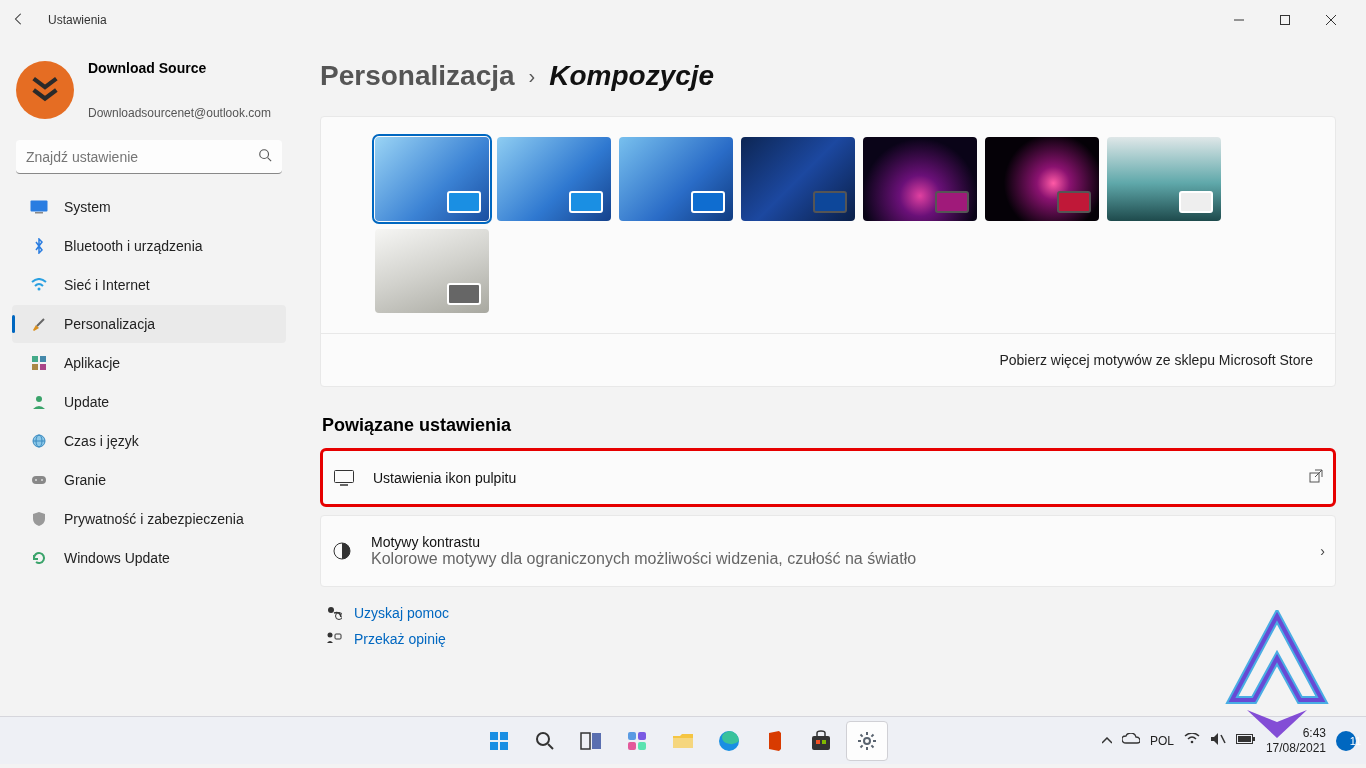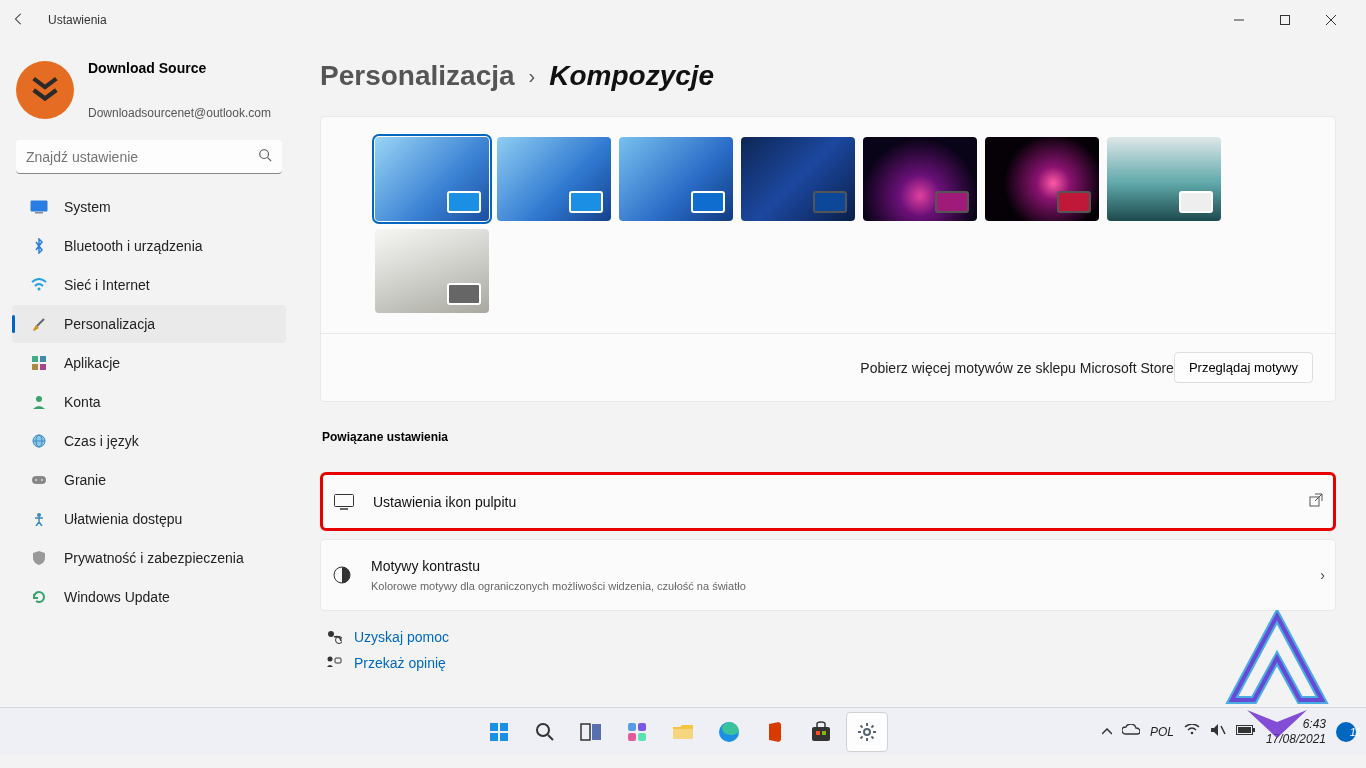--- a/index.html
+++ b/index.html
@@ -42,36 +42,36 @@
 .card { background: #fbfbfb; border: 1px solid #e8e8e8; border-radius: 4px; margin-bottom: 8px; }
 .theme-grid { display: flex; flex-wrap: wrap; padding: 20px 50px 20px 54px; gap: 8px; border-bottom: 1px solid #e8e8e8; }
 .theme { width: 114px; height: 84px; border-radius: 4px; position: relative; cursor: pointer; background-size: cover; }
 .theme.sel { outline: 2px solid #0067c0; outline-offset: 1px; }
 .theme .accent { position: absolute; right: 8px; bottom: 8px; width: 34px; height: 22px; border-radius: 3px; border: 2px solid #fff; }
 .theme .accent.dark { border-color: #555; }
 .store-row { display: flex; align-items: center; padding: 18px 22px 18px 54px; justify-content: flex-end; }
 .store-row .label { font-size: 14px; color: #222; }
 .browse-btn { background: #fdfdfd; border: 1px solid #ddd; border-radius: 4px; padding: 7px 14px; font-size: 13px; cursor: pointer; }
 
-.section-title { font-size: 12px; font-weight: 600; margin: 28px 0 28px 2px; }
+.section-title { font-size: 18px; font-weight: 600; margin: 28px 0 12px 2px; }
 
 .setting-row { display: flex; align-items: center; padding: 18px 10px; cursor: pointer; }
 .setting-row .ricon { width: 22px; margin-right: 18px; display: flex; align-items: center; justify-content: center; }
 .setting-row .rtext { flex: 1; }
 .setting-row .rtitle { font-size: 14px; color: #111; }
-.setting-row .rdesc { font-size: 11px; color: #666; margin-top: 6px; }
+.setting-row .rdesc { font-size: 16px; color: #666; margin-top: 0; }
 .setting-row .raction { font-size: 14px; color: #444; }
 .highlight { border: 3px solid #e60000; border-radius: 6px; }
 
 .links { margin-top: 18px; }
 .links a { display: flex; align-items: center; color: #0067c0; text-decoration: none; font-size: 14px; margin: 10px 0; }
 .links .licon { width: 28px; display: inline-flex; align-items: center; justify-content: center; color: #333; margin-right: 6px; }
 
 
-.taskbar { position: absolute; bottom: 13px; left: 0; right: 0; height: 48px; background: #eef0f5; border-top: 1px solid #d6d6dc; display: flex; align-items: center; justify-content: center; font-style: italic; }
+.taskbar { position: absolute; bottom: 4px; left: 0; right: 0; height: 48px; background: #eef0f5; border-top: 1px solid #d6d6dc; display: flex; align-items: center; justify-content: center; }
 .taskbar .apps { display: flex; gap: 4px; }
 .taskbar .tapp { width: 42px; height: 40px; display: flex; align-items: center; justify-content: center; border-radius: 4px; cursor: pointer; }
 .taskbar .tapp.active { background: #fdfdfd; border: 1px solid #d0d0d5; }
 .taskbar .tray { position: absolute; right: 10px; display: flex; align-items: center; gap: 10px; font-size: 12px; color: #222; }
 .taskbar .tray .clock { text-align: right; line-height: 1.2; }
 .taskbar .tray .badge { width: 20px; height: 20px; border-radius: 50%; background: #0067c0; color: #fff; display: flex; align-items: center; justify-content: center; font-size: 11px; padding-left: 19px; }
 
 
 .bg1 { background: linear-gradient(135deg, #9ad4f5 0%, #3b82d4 60%, #1a4ea0 100%); }
 .bg2 { background: linear-gradient(135deg, #8ecdf2 0%, #2f78d0 60%, #15428c 100%); }
@@ -187,50 +187,41 @@
           </span>
           <span>Aplikacje</span>
         </li>
       <li>
           <span class="nicon">
             <svg width="14" height="14" viewBox="0 0 14 14">
               <circle cx="7" cy="4" r="3" fill="#3aa36a"></circle>
               <path d="M1 14 Q7 8 13 14" fill="#3aa36a"></path>
             </svg>
           </span>
-          <span>Konta</span>
+          <span>Update</span>
         </li>
       <li>
           <span class="nicon">
             <svg width="14" height="14">
               <circle cx="7" cy="7" r="6" stroke="#3a8ac0" fill="#8cc8e8" stroke-width="1"></circle>
               <ellipse cx="7" cy="7" rx="3" ry="6" stroke="#3a8ac0" fill="none"></ellipse>
               <line x1="1" y1="7" x2="13" y2="7" stroke="#3a8ac0"></line>
             </svg>
           </span>
           <span>Czas i język</span>
         </li>
       <li>
           <span class="nicon">
             <svg width="16" height="12" viewBox="0 0 16 12">
               <rect x="1" y="2" width="14" height="8" rx="4" fill="#888"></rect>
               <circle cx="5" cy="6" r="1" fill="#ddd"></circle>
               <circle cx="11" cy="6" r="1" fill="#ddd"></circle>
             </svg>
           </span>
           <span>Granie</span>
-        </li>
-      <li>
-          <span class="nicon">
-            <svg width="14" height="14">
-              <circle cx="7" cy="3" r="2" fill="#3a8ac0"></circle>
-              <path d="M7 5 L7 10 M3 6 L11 6 M7 10 L4 14 M7 10 L10 14" stroke="#3a8ac0" stroke-width="1.5"></path>
-            </svg>
-          </span>
-          <span>Ułatwienia dostępu</span>
         </li>
       <li>
           <span class="nicon">
             <svg width="12" height="14" viewBox="0 0 12 14">
               <path d="M6 0 L12 2 L12 7 Q12 12 6 14 Q0 12 0 7 L0 2 Z" fill="#999"></path>
             </svg>
           </span>
           <span>Prywatność i zabezpieczenia</span>
         </li>
       <li>
@@ -274,21 +265,20 @@
           </div>
         <div class="theme bg7">
             <div class="accent" style="background:#eeeeee"></div>
           </div>
         <div class="theme bg8">
             <div class="accent" style="background:#666666"></div>
           </div>
       </div>
       <div class="store-row">
         <span class="label">Pobierz więcej motywów ze sklepu Microsoft Store</span>
-        <button class="browse-btn">Przeglądaj motywy</button>
       </div>
     </div>
 
     <div class="section-title">Powiązane ustawienia</div>
 
     <div class="card highlight">
       <div class="setting-row">
         <span class="ricon">
             <svg width="20" height="16">
               <rect x="0.5" y="0.5" width="19" height="12" rx="1" stroke="#333" fill="none"></rect>

